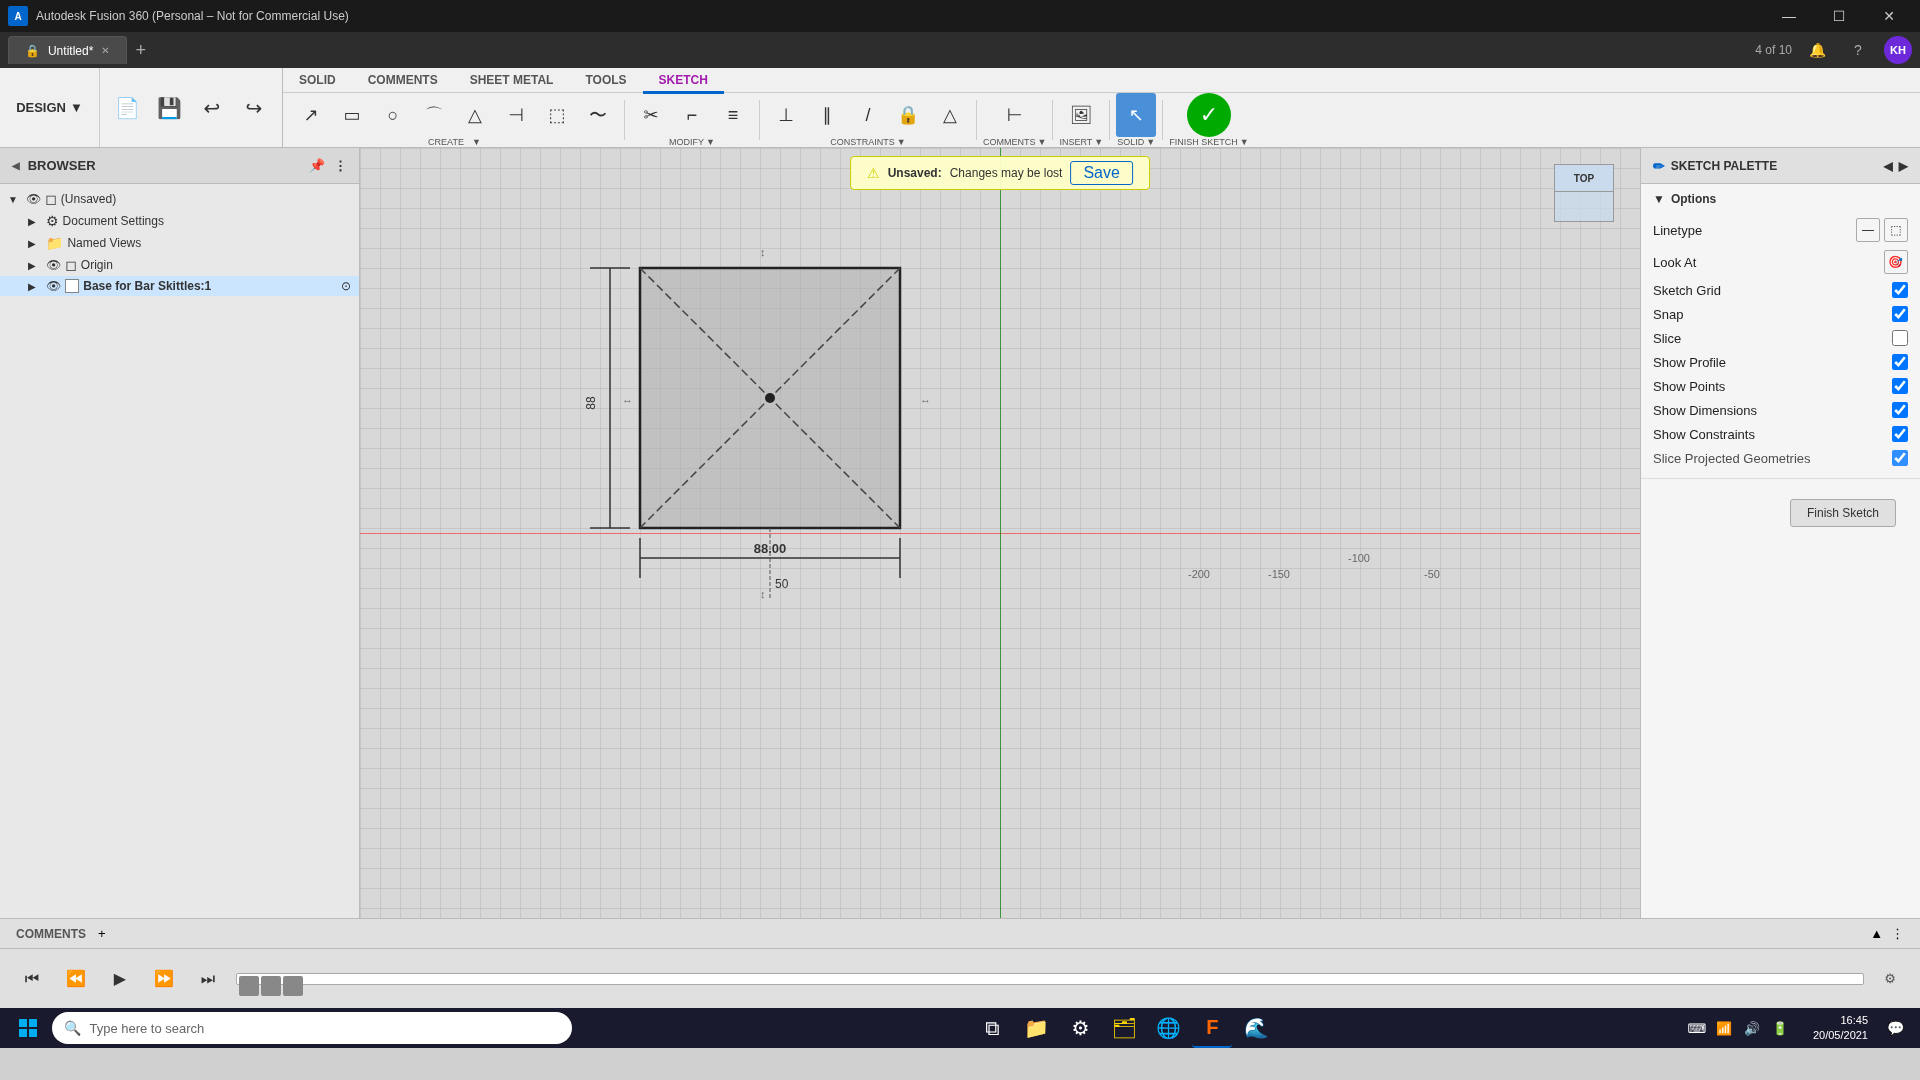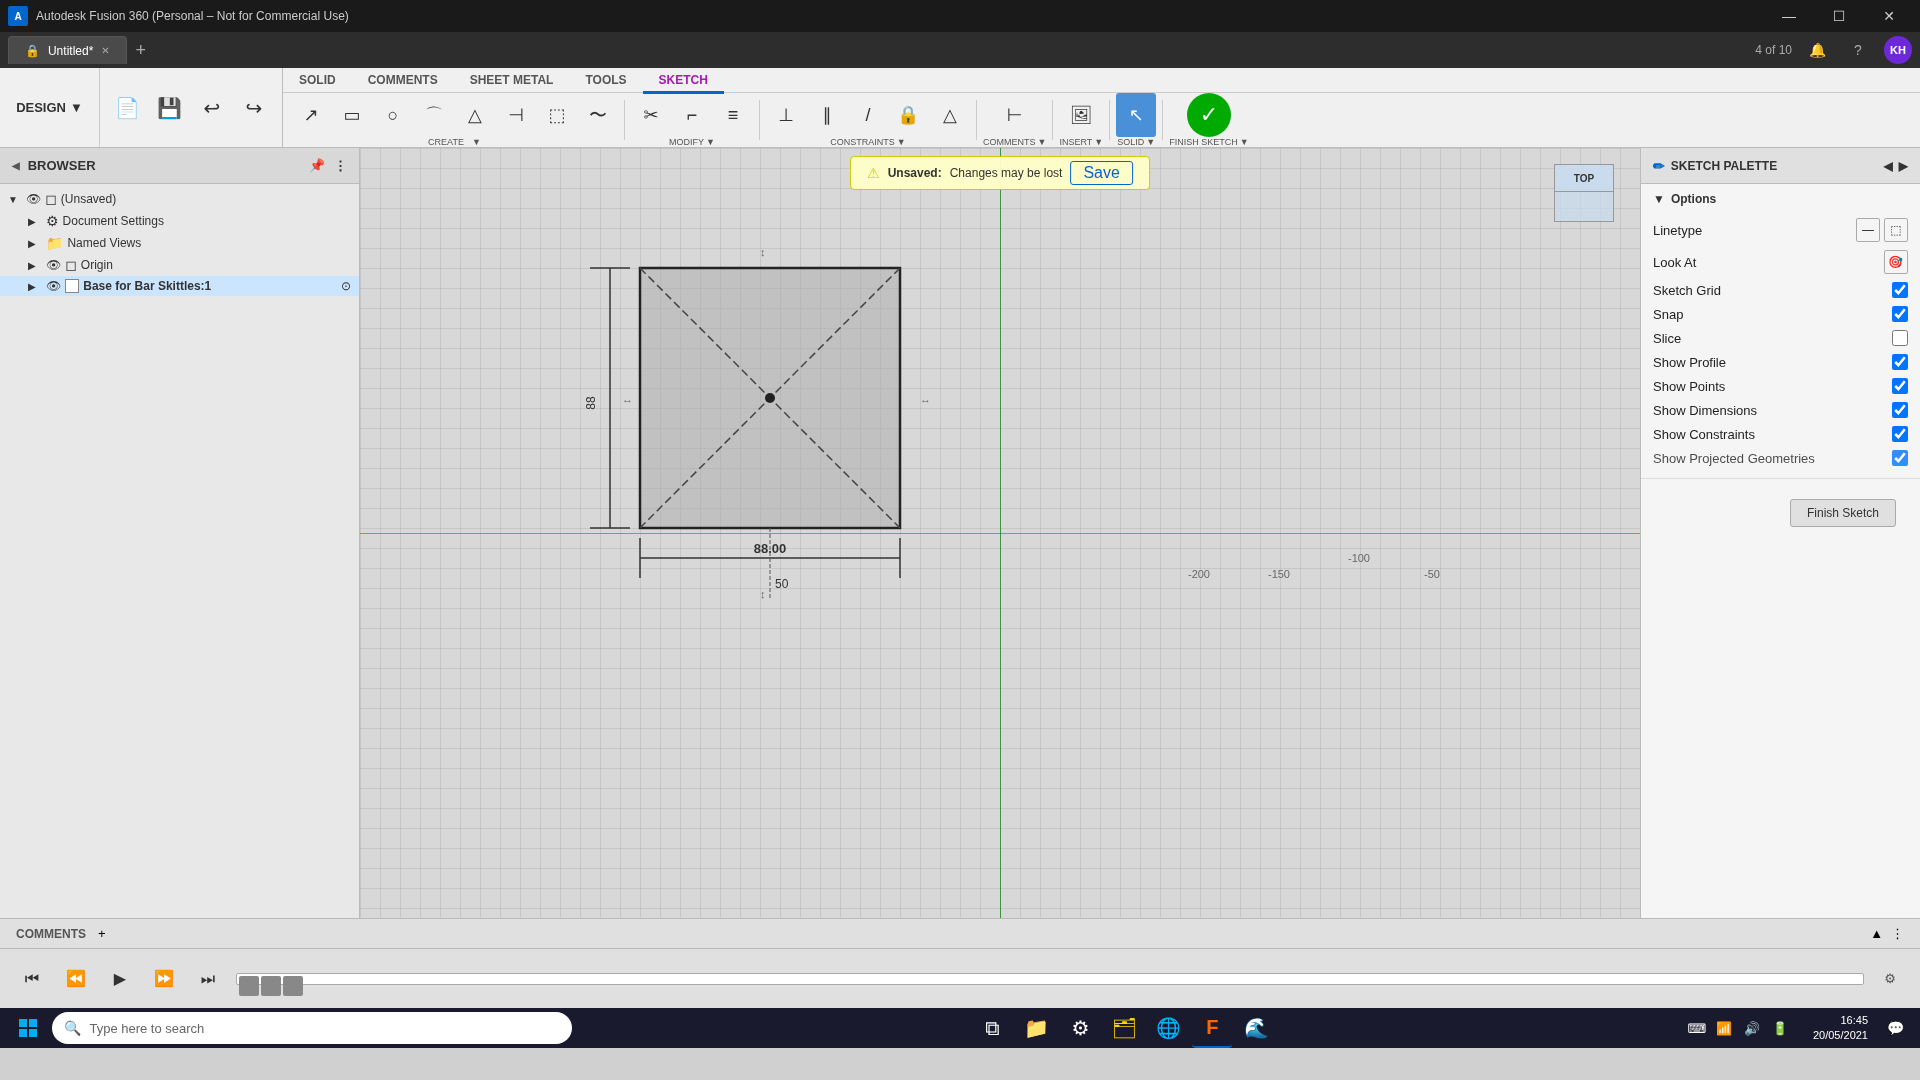--- a/index.html
+++ b/index.html
@@ -472,21 +472,21 @@
         <span class="palette-label">Show Dimensions</span>
         <input type="checkbox" class="palette-checkbox" checked="" style="">
       </div>
 
       <div class="palette-row">
         <span class="palette-label">Show Constraints</span>
         <input type="checkbox" class="palette-checkbox" checked="" style="">
       </div>
 
       <div class="palette-row" style="opacity:0.8;">
-        <span class="palette-label">Show Projected Geometries</span>
+        <span class="palette-label">Slice Projected Geometries</span>
         <input type="checkbox" class="palette-checkbox" checked="" style="">
       </div>
     </div>
 
     <div style="display:flex;justify-content:flex-end;padding:8px 12px;">
       <button class="finish-sketch-btn">Finish Sketch</button>
     </div>
   </div>
 
 </div>

